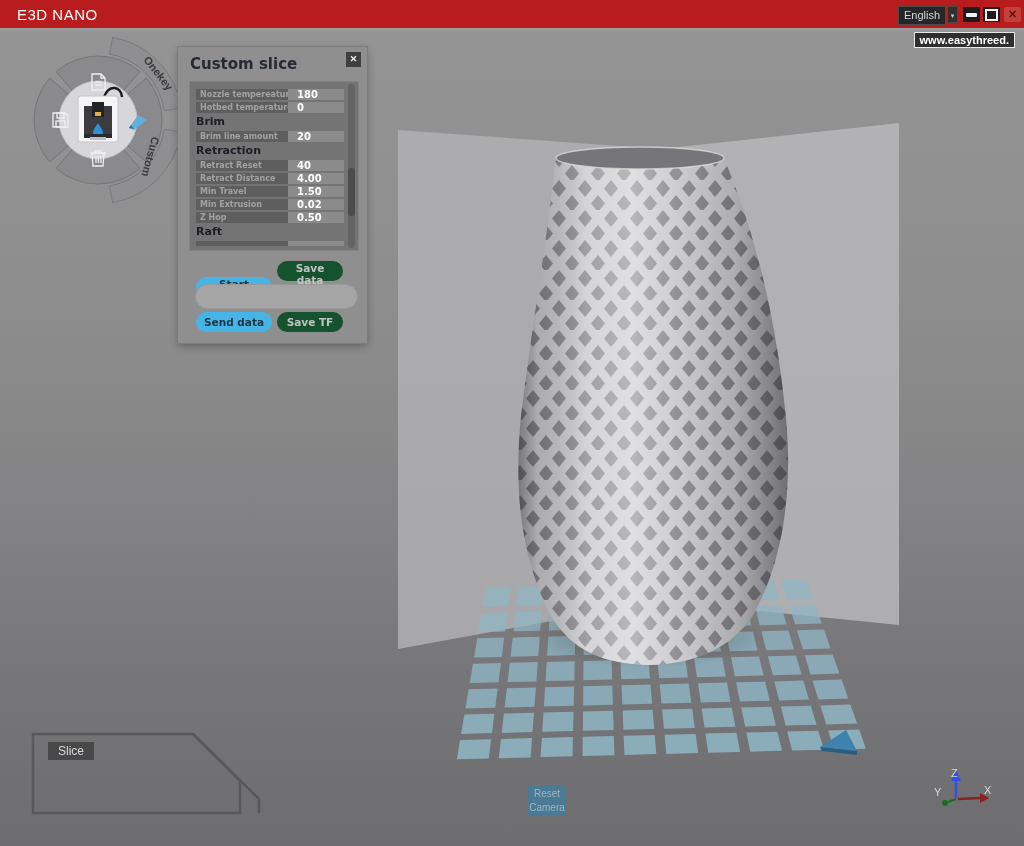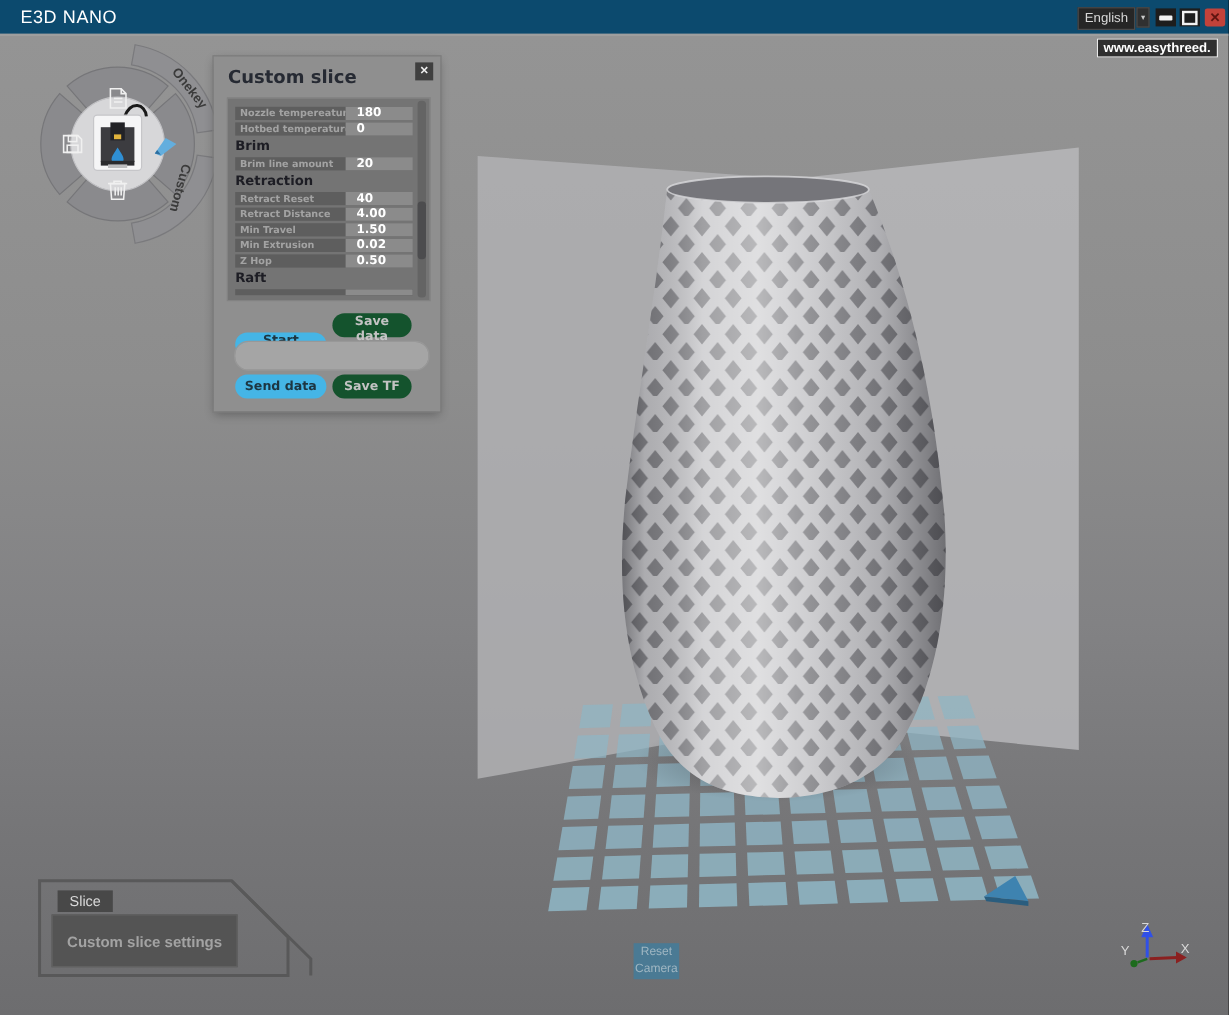--- a/index.html
+++ b/index.html
@@ -1,20 +1,20 @@
 <!DOCTYPE html>
 <html><head>
 <meta charset="utf-8">
 <style>
   html,body{margin:0;padding:0;background:#000;}
   #app{position:relative;width:1024px;height:846px;overflow:hidden;
        font-family:"Liberation Sans",sans-serif;user-select:none;}
 
   
-  .titlebar{position:absolute;left:0;top:0;width:1024px;height:30px;background:#0c4a6e;
+  .titlebar{position:absolute;left:0;top:0;width:1024px;height:30px;background:#b91c1c;
             border-bottom:2px solid #9e9e9e;box-sizing:border-box;}
   .app-title{position:absolute;left:17px;top:6px;color:#fff;font-size:15px;letter-spacing:.5px;}
   .lang-box{position:absolute;right:78px;top:6px;width:46px;height:17px;background:#262626;
             border:1px solid #4a4a4a;color:#d8d8d8;font-size:11px;text-align:center;line-height:16px;}
   .lang-arrow{position:absolute;right:66px;top:6px;width:11px;height:17px;background:#303030;
             border:1px solid #4a4a4a;color:#c9c9c9;font-size:7px;text-align:center;line-height:17px;box-sizing:border-box;}
   .wbtn{position:absolute;top:7px;width:17px;height:15px;display:flex;align-items:center;justify-content:center;}
   .wbtn.min{right:44px;background:#1d1d1d;}
   .wbtn.max{right:24px;background:#1d1d1d;}
   .wbtn.close{right:3px;background:#c2423a;border-radius:2px;color:#5e1410;font-size:11px;font-weight:bold;}
@@ -334,17 +334,16 @@
     </div>
 
     <button class="dbtn blue btn-start">Start slicing</button>
     <button class="dbtn gray btn-savedata">Save data</button>
     <div class="progress"></div>
     <button class="dbtn blue btn-send">Send data</button>
     <button class="dbtn gray btn-savetf">Save TF</button>
   </div>
 
   <div class="slice-label">Slice</div>
-  <div class="slice-btn">Custom slice settings</div>
 
   <div class="reset-cam">Reset Camera</div>
 
 </div>
 
 </body></html>

